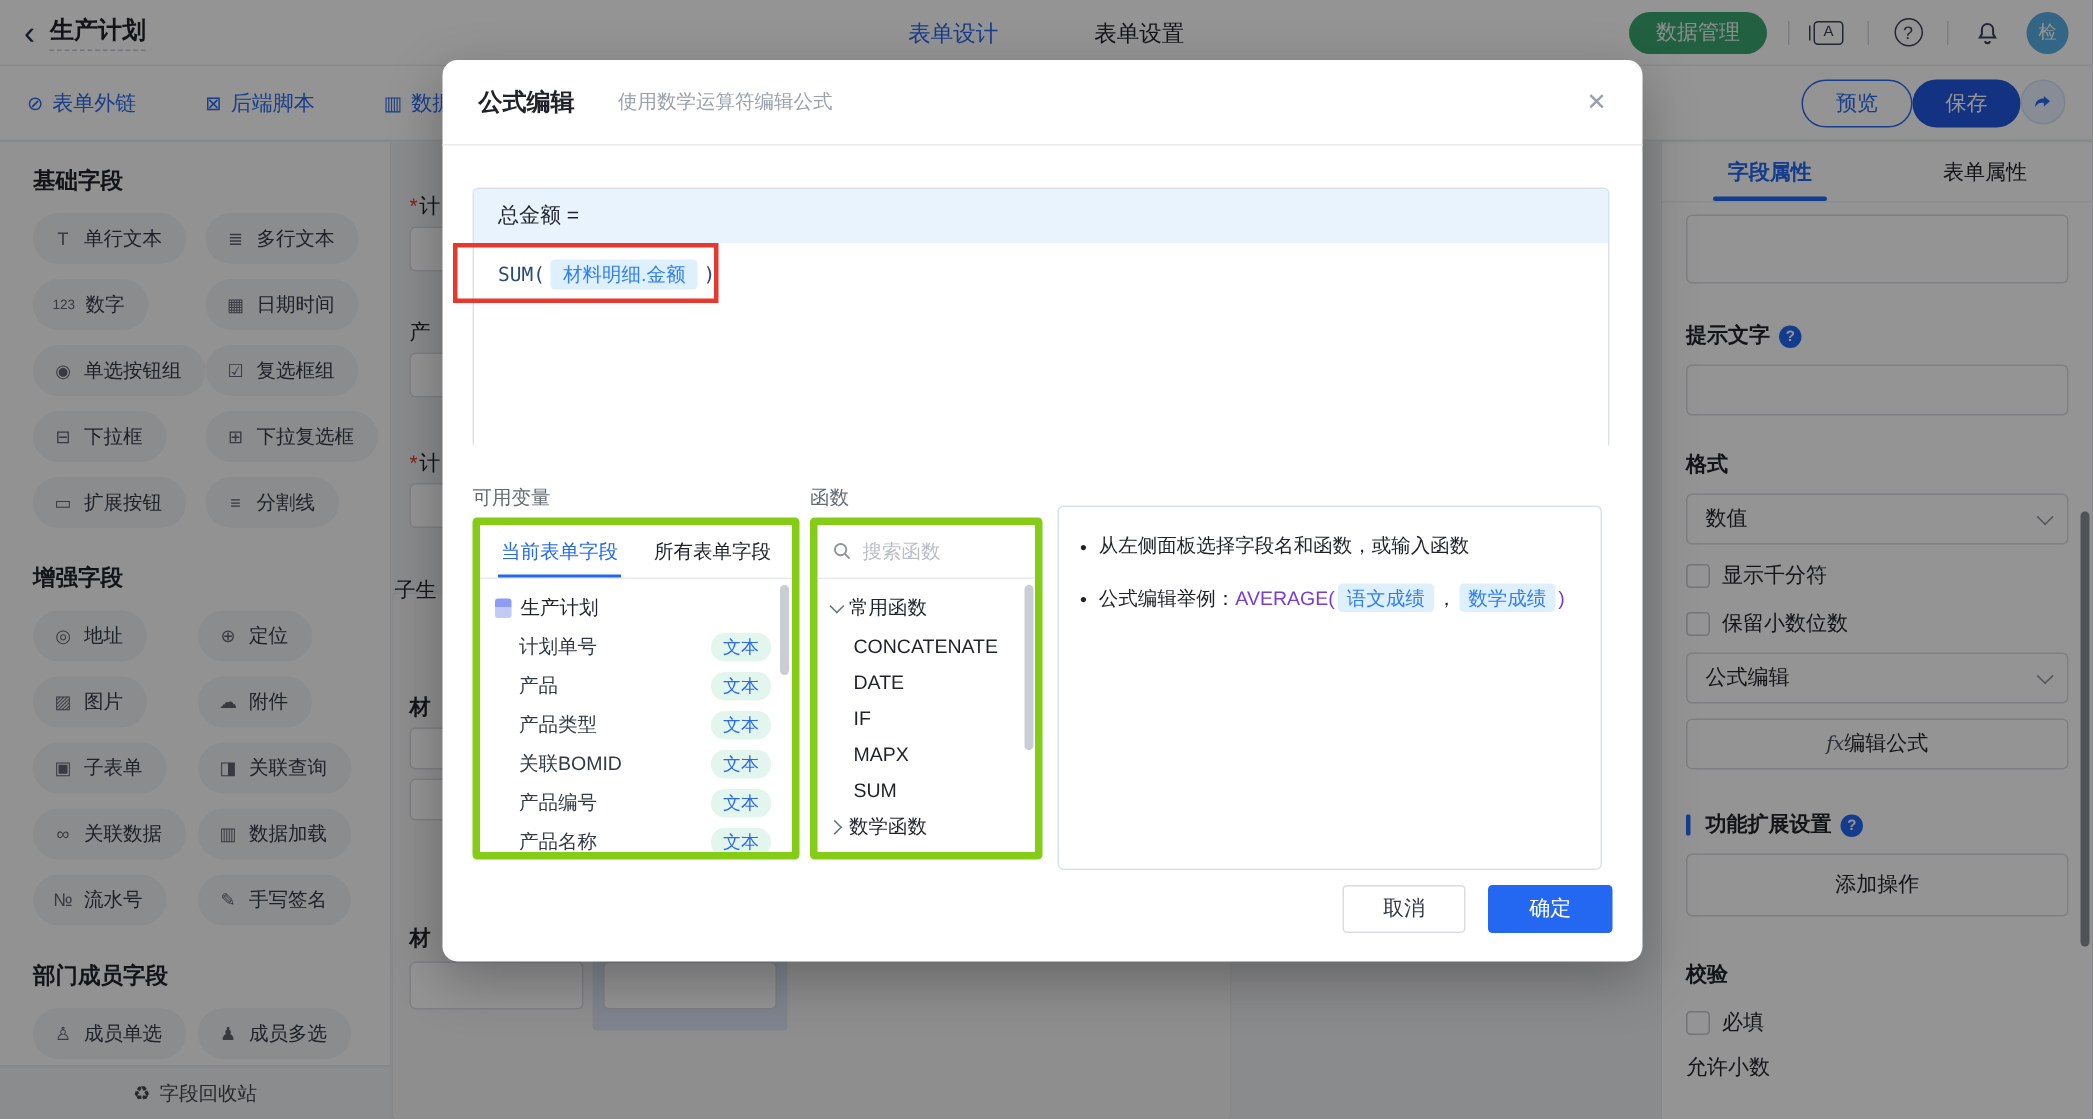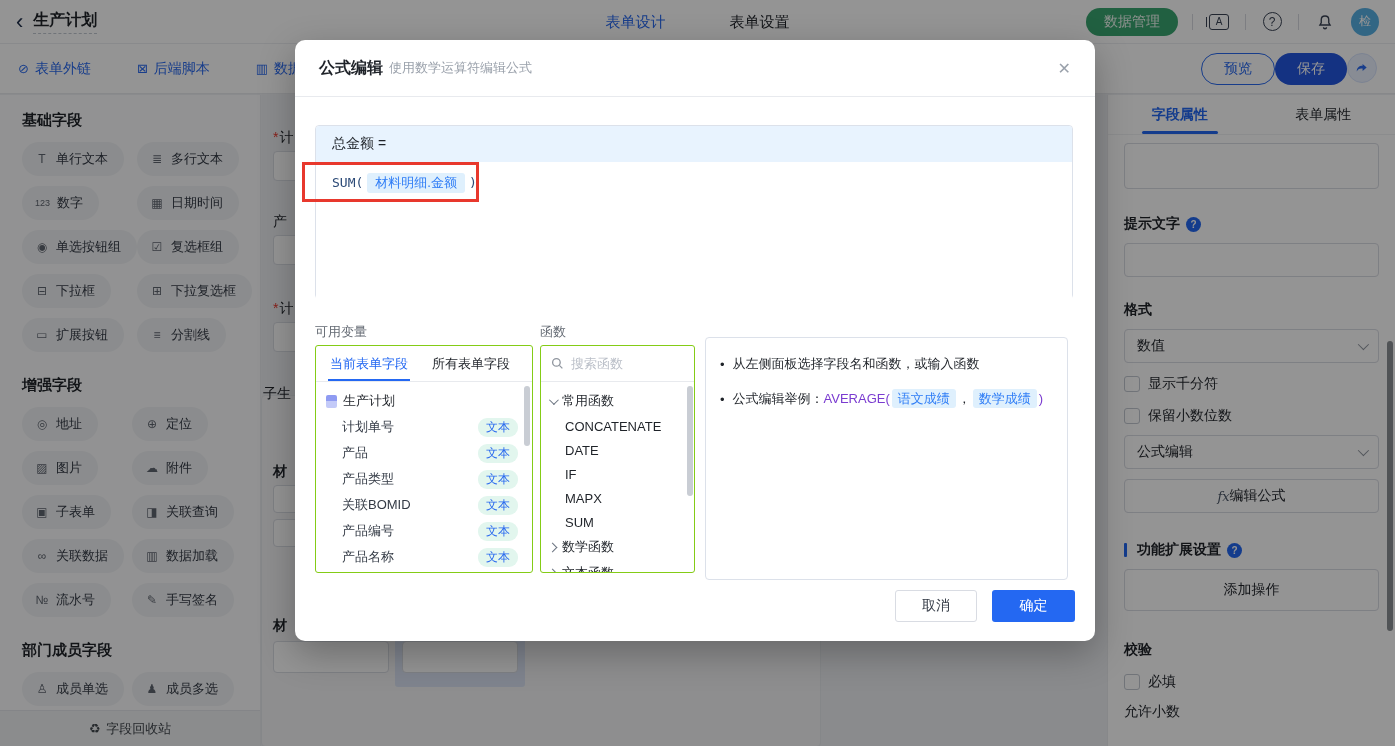--- a/index.html
+++ b/index.html
@@ -68,31 +68,31 @@
   .ext-title { display:flex; align-items:center; gap:6px; font-size:14px; font-weight:bold; color:#1f2329; }
   .ext-title::before { content:""; width:3px; height:14px; background:#2468f2; border-radius:1px; margin-right:4px; }
   .rs-scrollthumb { position:absolute; right:2px; top:246px; width:6px; height:290px; background:#8b9095; border-radius:3px; }
 
   
   .dim-overlay { position:absolute; inset:0; background:rgba(0,0,0,0.42); z-index:50; }
   .modal { position:absolute; left:295px; top:40px; width:800px; height:601px; background:#fff; border-radius:10px;
     box-shadow:0 12px 36px rgba(0,0,0,0.28); z-index:100; }
   .modal-header { height:57px; border-bottom:1px solid #e8eaee; display:flex; align-items:center; padding:0 24px; }
   .modal-title { font-size:16px; font-weight:bold; color:#1f2329; }
-  .modal-subtitle { font-size:13px; color:#9aa1ab; margin-left:6px; }
+  .modal-subtitle { font-size:13px; color:#9aa1ab; margin-left:29px; }
   .modal-close { margin-left:auto; font-size:16px; color:#9aa1ab; cursor:pointer; }
 
   .formula-box { position:absolute; left:20px; top:85px; width:758px; height:174px; border:1px solid #dce1ea; border-radius:4px; overflow:visible; }
   .formula-target { height:36px; background:#e8f3fe; display:flex; align-items:center; padding:0 16px; font-size:14px; color:#1f2329; border-radius:3px 3px 0 0; }
   .formula-body { position:relative; height:147px; background:#fff; padding:11px 16px; font-family:"DejaVu Sans Mono",monospace; font-size:13px; color:#2c4a77; border-radius:0 0 3px 3px; }
   .chip { display:inline-block; background:#dff0fd; color:#2f7df6; font-family:"Liberation Sans",sans-serif; font-size:13px; padding:1px 8px; border-radius:3px; margin:0 4px; }
   .red-annotation { position:absolute; left:-14px; top:0px; width:177px; height:40px; border:3px solid #e8382d; pointer-events:none; }
 
   .panel-label { position:absolute; font-size:13px; color:#646a73; }
-  .panel { position:absolute; border:1px solid #84cc16; border-radius:3px; background:#fff; overflow:hidden; }
+  .panel { position:absolute; border:5px solid #84cc16; border-radius:3px; background:#fff; overflow:hidden; }
   .vars-panel { left:20px; top:305px; width:218px; height:228px; }
   .vars-tabs { display:flex; height:36px; border-bottom:1px solid #e8eaee; align-items:center; }
   .vars-tab { font-size:13px; padding:0 10px 0 14px; height:100%; display:flex; align-items:center; position:relative; color:#1f2329; white-space:nowrap; }
   .vars-tab.active { color:#2468f2; }
   .vars-tab.active::after { content:""; position:absolute; left:12px; right:8px; bottom:0; height:2px; background:#2468f2; }
   .tree { padding:6px 0; }
   .tree-root { display:flex; align-items:center; gap:6px; height:26px; padding:0 10px; font-size:13px; color:#1f2329; }
   .doc-ico { width:11px; height:13px; border-radius:2px; background:linear-gradient(180deg,#8f9bf2 45%,#c3caf8 45%); flex:none; }
   .tree-row { display:flex; align-items:center; height:26px; padding:0 14px 0 26px; font-size:13px; color:#333a45; }
   .type-badge { margin-left:auto; background:#e2f6ee; color:#2a6aef; font-size:12px; padding:1px 8px; border-radius:9px; }

